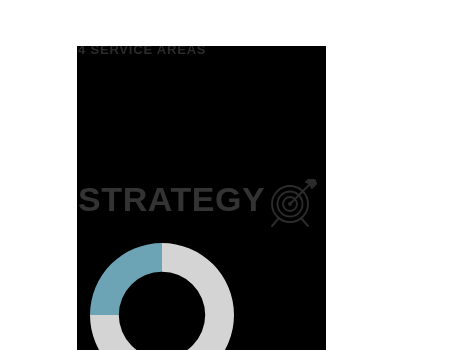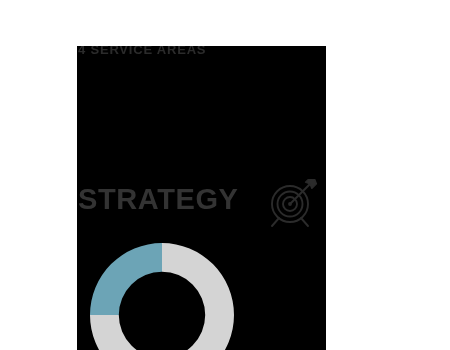--- a/index.html
+++ b/index.html
@@ -68,21 +68,21 @@
     position: absolute;
     left: 0px;
     top: 133px;
     width: 249px;
     height: 52px;
   }
   #label-text {
     position: absolute;
     left: 1px;
     top: 3px;
-    font-size: 29px;
+    font-size: 34px;
     font-weight: bold;
     letter-spacing: 0.6px;
     color: #333333;
     line-height: 34px;
     white-space: nowrap;
   }
   #target-icon {
     position: absolute;
     left: 188px;
     top: 0px;

